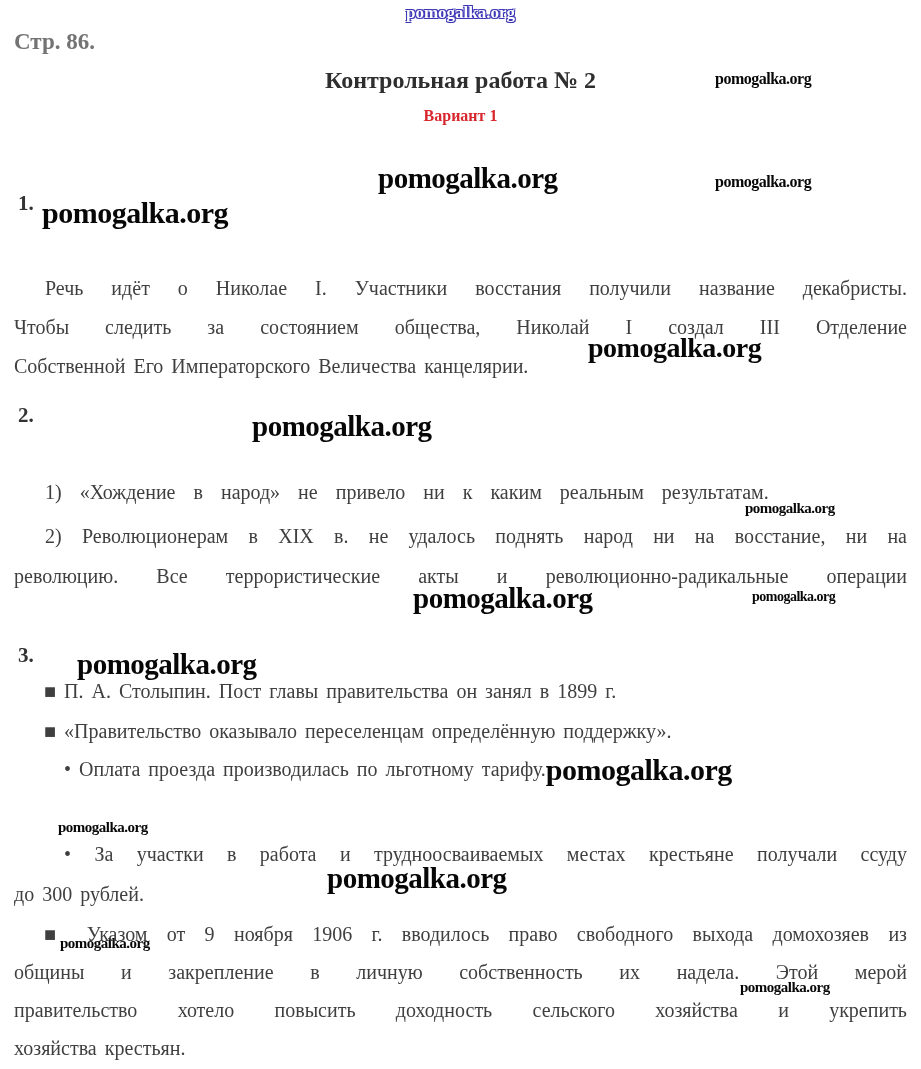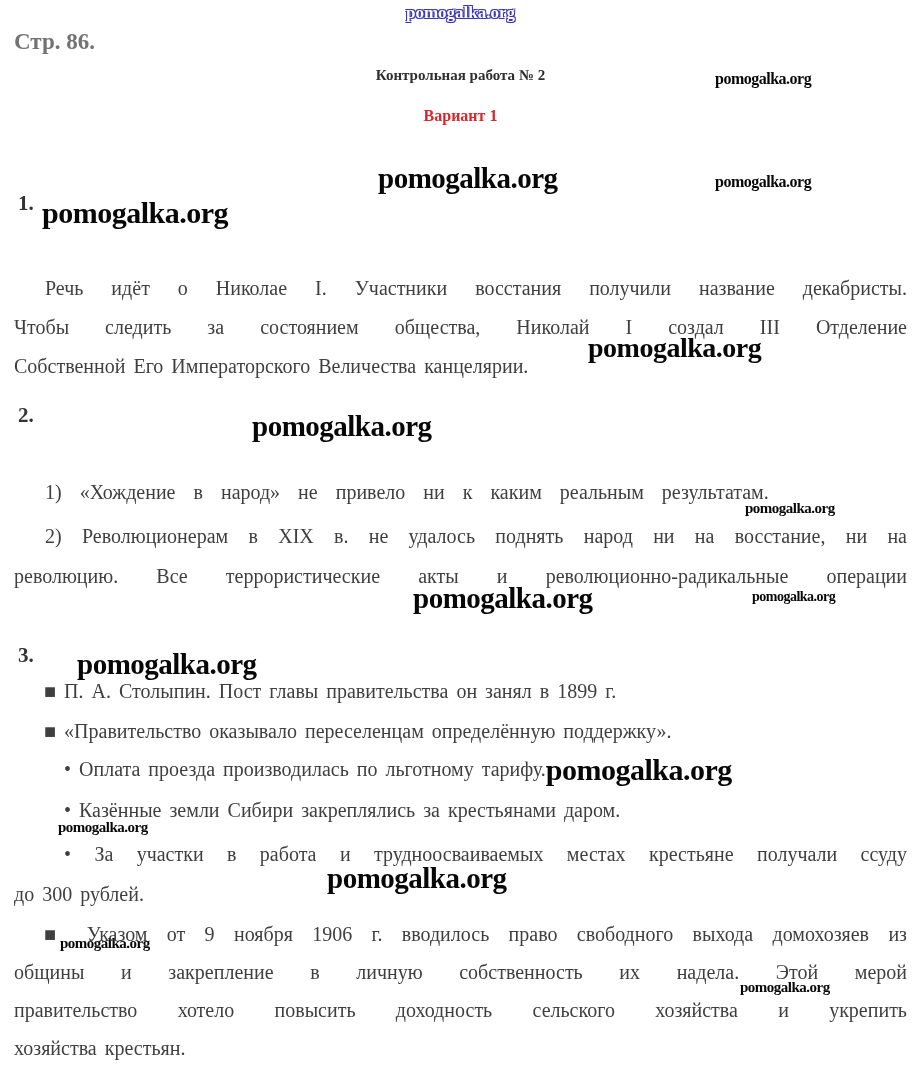--- a/index.html
+++ b/index.html
@@ -8,21 +8,21 @@
     width:921px;height:1069px;
     background:#ffffff;
     font-family:Liberation Serif, serif;
     color:#3f3f3f;
     overflow:hidden;
   }
   .abs{position:absolute;}
 
   
   .h-page{font-size:23px;font-weight:700;color:#737373;line-height:1;}
-  .h-title{left:0;right:0;text-align:center;font-size:15px;font-weight:700;color:#2e2e2e;line-height:1;}
+  .h-title{left:0;right:0;text-align:center;font-size:24px;font-weight:700;color:#2e2e2e;line-height:1;}
   .h-variant{left:0;right:0;text-align:center;font-size:16px;font-weight:700;line-height:1;}
   .sec-num{font-size:21px;font-weight:700;color:#333333;line-height:24px;}
 
   
   .wm{font-weight:700;color:#070707;white-space:nowrap;line-height:1;letter-spacing:-0.5px;}
   .wm-big{font-size:29px;}
   .wm-sm{font-size:16px;}
   .wm-xs{font-size:15px;}
   .wm-blue{
     left:0;right:0;text-align:center;
@@ -89,23 +89,20 @@
   <div class="abs sec-num" style="top:643px;left:18px;">3.</div>
   <div class="para lh24" style="top:679px;">
     <div class="line ind30">■ П. А. Столыпин. Пост главы правительства он занял в 1899 г.</div>
   </div>
   <div class="para lh24" style="top:719px;">
     <div class="line ind30">■ «Правительство оказывало переселенцам определённую поддержку».</div>
   </div>
   <div class="para lh34" style="top:752px;">
     <div class="line ind50"><span>• Оплата проезда производилась по льготному тарифу.</span><span class="wm-inline">pomogalka.org</span></div>
   </div>
-  <div class="para lh24" style="top:798px;">
-    <div class="line ind50">• Казённые земли Сибири закреплялись за крестьянами даром.</div>
-  </div>
   <div class="para lh40" style="top:834px;">
     <div class="line jl ind50">• За участки в работа и трудноосваиваемых местах крестьяне получали ссуду</div>
     <div class="line">до 300 рублей.</div>
   </div>
   <div class="para lh38" style="top:915px;">
     <div class="line jl ind30">■ Указом от 9 ноября 1906 г. вводилось право свободного выхода домохозяев из</div>
     <div class="line jl">общины и закрепление в личную собственность их надела. Этой мерой</div>
     <div class="line jl">правительство хотело повысить доходность сельского хозяйства и укрепить</div>
     <div class="line">хозяйства крестьян.</div>
   </div>

